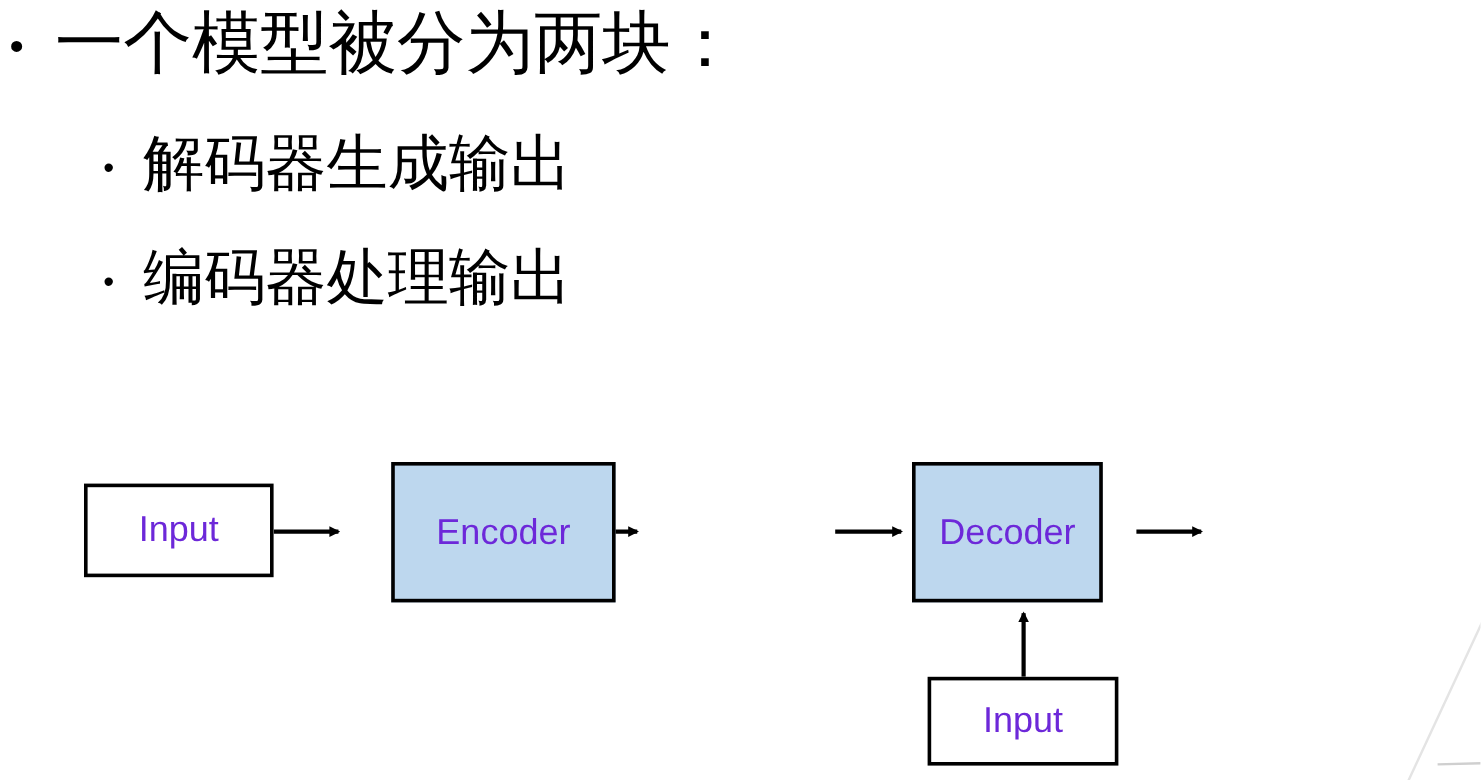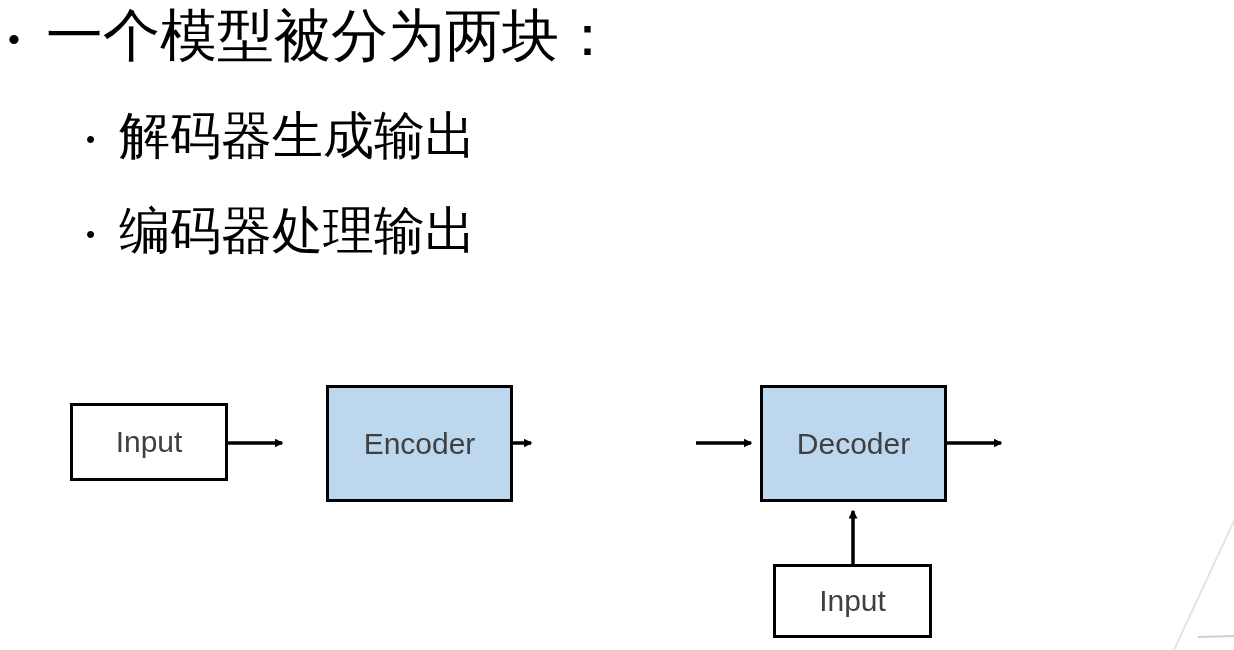--- a/index.html
+++ b/index.html
@@ -32,28 +32,28 @@
   
   .node {
     position: absolute;
     box-sizing: border-box;
     border: 3.5px solid #000000;
     background: #ffffff;
     display: flex;
     align-items: center;
     justify-content: center;
     font-size: 30px;
-    color: #404040;
+    color: #6d28d9;
   }
   .node.highlight { background: #bdd7ee; }
 
   #node-input1  { left: 70px;  top: 403px; width: 158px; height: 78px; }
   #node-encoder { left: 291px; top: 385px; width: 187px; height: 117px; margin-left: 35px; }
   #node-state   { left: 540px; top: 403px; width: 156px; height: 79px; }
-  #node-decoder { left: 760px; top: 385px; width: 187px; height: 117px; }
+  #node-decoder { left: 760px; top: 385px; width: 159px; height: 117px; }
   #node-output  { left: 1010px; top: 403px; width: 158px; height: 79px; }
   #node-input2  { left: 773px; top: 564px; width: 159px; height: 74px; }
 
   #arrow-layer {
     position: absolute;
     left: 0; top: 0;
     width: 1234px; height: 650px;
     pointer-events: none;
   }
 </style>

